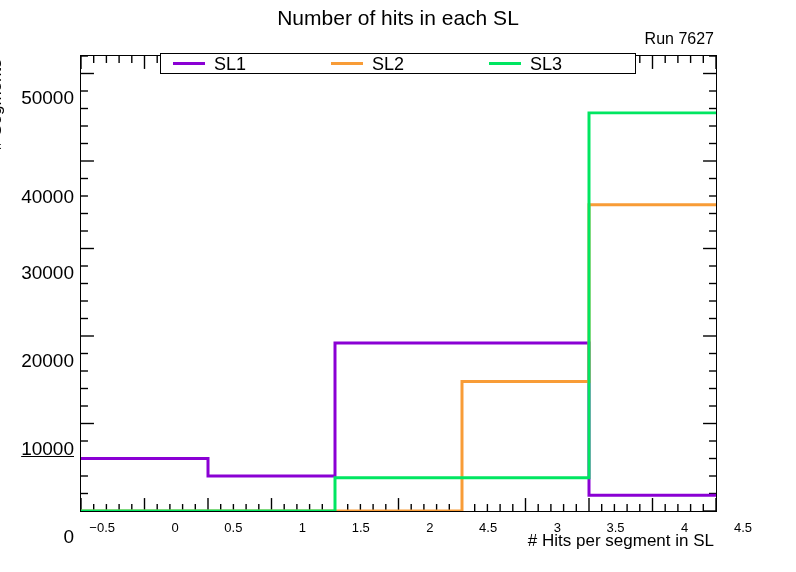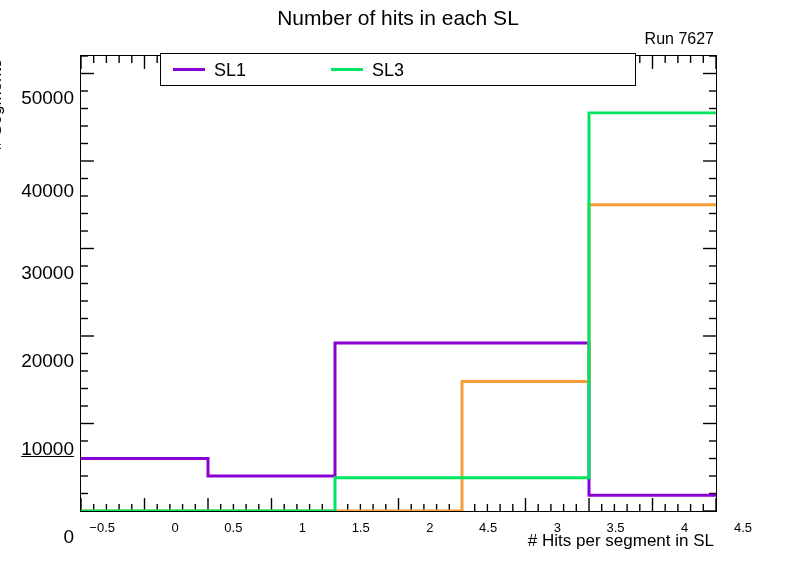--- a/index.html
+++ b/index.html
@@ -41,21 +41,21 @@
     position:absolute;width:74px;text-align:right;
     font-size:19px;line-height:19px;white-space:nowrap;margin-top:24px;
   }
   .xtl{
     position:absolute;text-align:right;width:70px;
     font-size:13px;line-height:19px;white-space:nowrap;
   }
 
   
   #legend{
-    position:absolute;left:160px;top:53px;width:476px;height:33px;
+    position:absolute;left:160px;top:53px;width:476px;height:21px;
     border:1.5px solid #000;box-sizing:border-box;background:#fff;
     display:flex;align-items:center;
   }
   .leg-entry{
     display:flex;align-items:center;width:33.33%;
     padding-left:12px;box-sizing:border-box;
   }
   .leg-swatch{
     width:32px;height:3px;margin-right:9px;display:inline-block;
   }
@@ -70,21 +70,21 @@
   <div class="runlabel">Run 7627</div>
 
   <div class="ylabel"># Segments</div>
   <div class="xlabel"># Hits per segment in SL</div>
 
   <div id="ytick-labels">
       <div class="ytl" style="left: 0px; top: 503px;">0</div>
       <div class="ytl" style="left: 0px; top: 415.115px; text-decoration: underline;">10000</div>
       <div class="ytl" style="left: 0px; top: 327.231px;">20000</div>
       <div class="ytl" style="left: 0px; top: 239.346px;">30000</div>
-      <div class="ytl" style="left: 0px; top: 157px;">40000</div>
+      <div class="ytl" style="left: 0px; top: 163px;">40000</div>
       <div class="ytl" style="left: 0px; top: 63.5769px;">50000</div>
     </div>
 
   <div id="xtick-labels">
       <div class="xtl" style="left: 45px; top: 518px;">−0.5</div>
       <div class="xtl" style="left: 108.7px; top: 518px;">0</div>
       <div class="xtl" style="left: 172.4px; top: 518px;">0.5</div>
       <div class="xtl" style="left: 236.1px; top: 518px;">1</div>
       <div class="xtl" style="left: 299.8px; top: 518px;">1.5</div>
       <div class="xtl" style="left: 363.5px; top: 518px;">2</div>
@@ -262,18 +262,22 @@
         </g>
     </svg>
   </div>
 
   <div id="legend">
       <div class="leg-entry">
         <span class="leg-swatch" style="background: rgb(138, 0, 212);"></span>
         <span class="leg-text">SL1</span>
       </div>
       <div class="leg-entry">
+        <span class="leg-swatch" style="background: rgb(248, 156, 55);"></span>
+        <span class="leg-text">SL2</span>
+      </div>
+      <div class="leg-entry">
         <span class="leg-swatch" style="background: rgb(0, 230, 97);"></span>
         <span class="leg-text">SL3</span>
       </div>
     </div>
 
 </div>
 
 </body></html>

